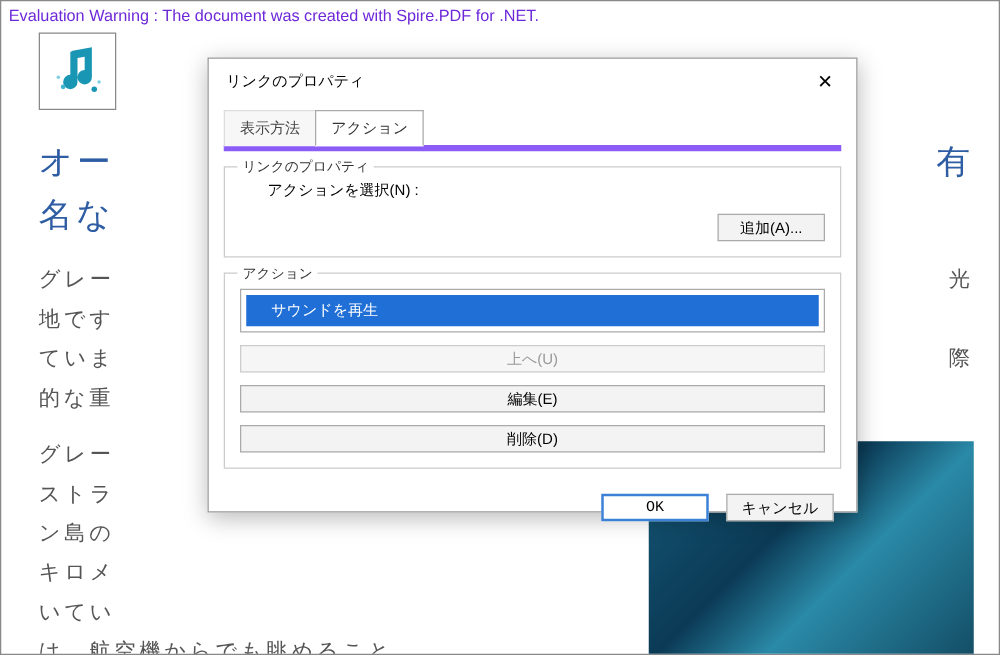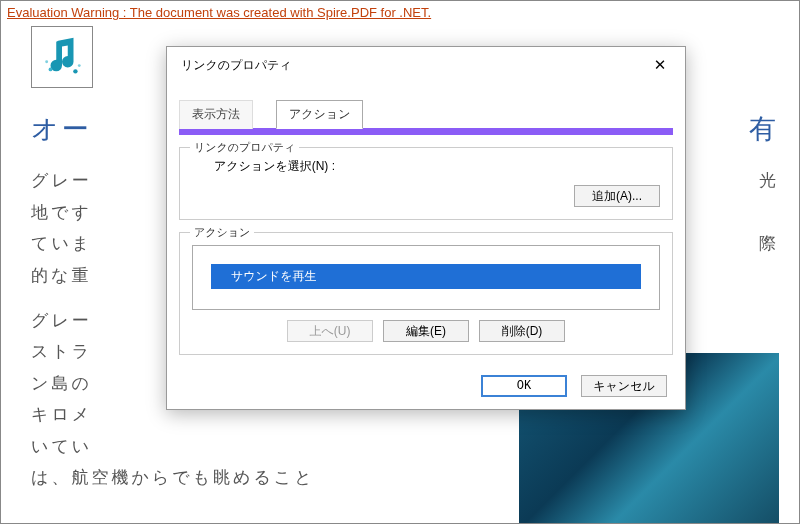--- a/index.html
+++ b/index.html
@@ -8,25 +8,24 @@
     font-family: "Yu Gothic UI", Meiryo, sans-serif;
     font-size: 12px;
     background: #fff;
     width: 800px;
     height: 524px;
     overflow: hidden;
     position: relative;
     border: 1px solid #888;
   }
   .warning {
-    color: #c2410c;
+    color: #6d28d9;
     font-size: 13px;
     padding: 4px 6px;
     font-family: Arial, sans-serif;
-    text-decoration: underline;
   }
   .doc-bg {
     position: absolute;
     top: 25px;
     left: 30px;
     right: 20px;
     bottom: 0;
   }
   .music-icon-box {
     width: 62px;
@@ -85,23 +84,22 @@
     font-size: 15px;
   }
   .dialog-body {
     flex: 1;
     padding: 0 12px 0 12px;
     display: flex;
     flex-direction: column;
   }
   .tabs {
     display: flex;
-    border-bottom: 7px solid #8b5cf6;
-    margin-top: 16px;
-    gap: 24px;
+    border-bottom: 5px solid #8b5cf6;
+    margin-top: 4px;
   }
   .tab {
     padding: 5px 12px;
     font-size: 12px;
     background: #f3f3f3;
     border: 1px solid #ccc;
     border-bottom: none;
     margin-right: -1px;
     position: relative;
     top: 1px;
@@ -183,34 +181,35 @@
     align-items: center;
     justify-content: center;
     cursor: default;
   }
   .btn.disabled { color: #999; background: #f6f6f6; border-color: #ccc; }
   .btn.primary { border: 2px solid #3b82d6; background: #fff; }
   .action-listbox {
     flex: 1;
     border: 1px solid #aaa;
     background: #fff;
-    padding: 18px;
+    padding: 4px;
     margin-top: 2px;
   }
   .action-item {
     background: #1f6fd6;
     color: #fff;
     padding: 4px 20px;
     font-size: 12px;
   }
   .list-btn-row {
     display: flex;
     gap: 10px;
     justify-content: center;
     margin-top: 10px;
+    flex-direction: column;
   }
   .dialog-footer {
     display: flex;
     justify-content: flex-end;
     gap: 14px;
     padding: 10px 18px 12px 0;
     font-family: Liberation Mono, monospace;
   }
 </style>
 </head>
@@ -227,20 +226,21 @@
         <circle cx="38" cy="40" r="2.3" fill="#1996b3"></circle>
         <circle cx="8" cy="30" r="1.5" fill="#7fd0e0"></circle>
         <circle cx="42" cy="34" r="1.5" fill="#7fd0e0"></circle>
       </svg>
     </span>
   </div>
   <div class="doc-title">
     <span>オー</span>
     <span style="float:right">有</span>
     <br>
+    <span>名な</span>
   </div>
   <div class="doc-para">
     <span>グレー</span><span style="float:right">光</span><br>
     <span>地です</span><br>
     <span>ていま</span><span style="float:right">際</span><br>
     <span>的な重</span>
   </div>
   <div class="doc-para">
     <span>グレー</span><br>
     <span>ストラ</span><br>

